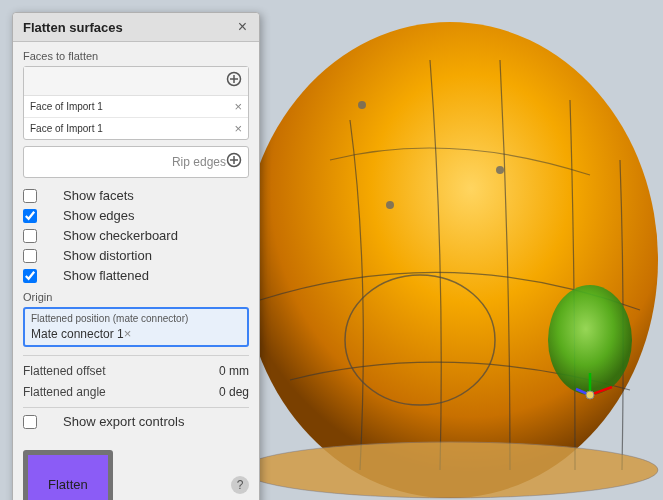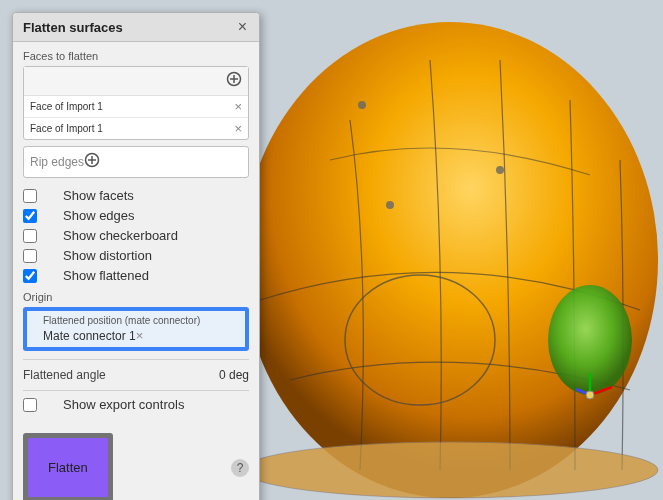--- a/index.html
+++ b/index.html
@@ -122,21 +122,21 @@
     }
 
     .rip-edges-row {
       border: 1px solid #c0c0c0;
       background: #fff;
       border-radius: 3px;
       margin-bottom: 10px;
       padding: 5px 6px;
       display: flex;
       align-items: center;
-      justify-content: flex-start;
+      justify-content: flex-end;
     }
 
     .rip-label {
       font-size: 12px;
       color: #888;
     }
 
     .checkbox-row {
       display: flex;
       align-items: center;
@@ -160,24 +160,24 @@
       margin-bottom: 8px;
     }
 
     .origin-label {
       font-size: 11px;
       color: #555;
       margin-bottom: 4px;
     }
 
     .origin-box {
-      border: 4px solid #3b82f6;
+      border: 2px solid #3b82f6;
       background: #e8f0fa;
       border-radius: 3px;
-      padding: 4px 16px;
+      padding: 4px 6px;
       margin-bottom: 0;
     }
 
     .origin-sublabel {
       font-size: 10px;
       color: #555;
       margin-bottom: 2px;
     }
 
     .mate-row {
@@ -388,20 +388,24 @@
         <div class="mate-row">
           <span class="mate-value">Mate connector 1</span>
           <button class="mate-close">×</button>
         </div>
       </div>
     </div>
 
     <hr class="divider">
 
     <div class="offset-row">
+      <span class="offset-key">Flattened offset</span>
+      <span class="offset-val">0 mm</span>
+    </div>
+    <div class="offset-row">
       <span class="offset-key">Flattened angle</span>
       <span class="offset-val">0 deg</span>
     </div>
 
     <hr class="divider">
 
     <div class="checkbox-row">
       <input type="checkbox" id="cb-export" style="">
       <label class="checkbox-label" for="cb-export">Show export controls</label>
     </div>

